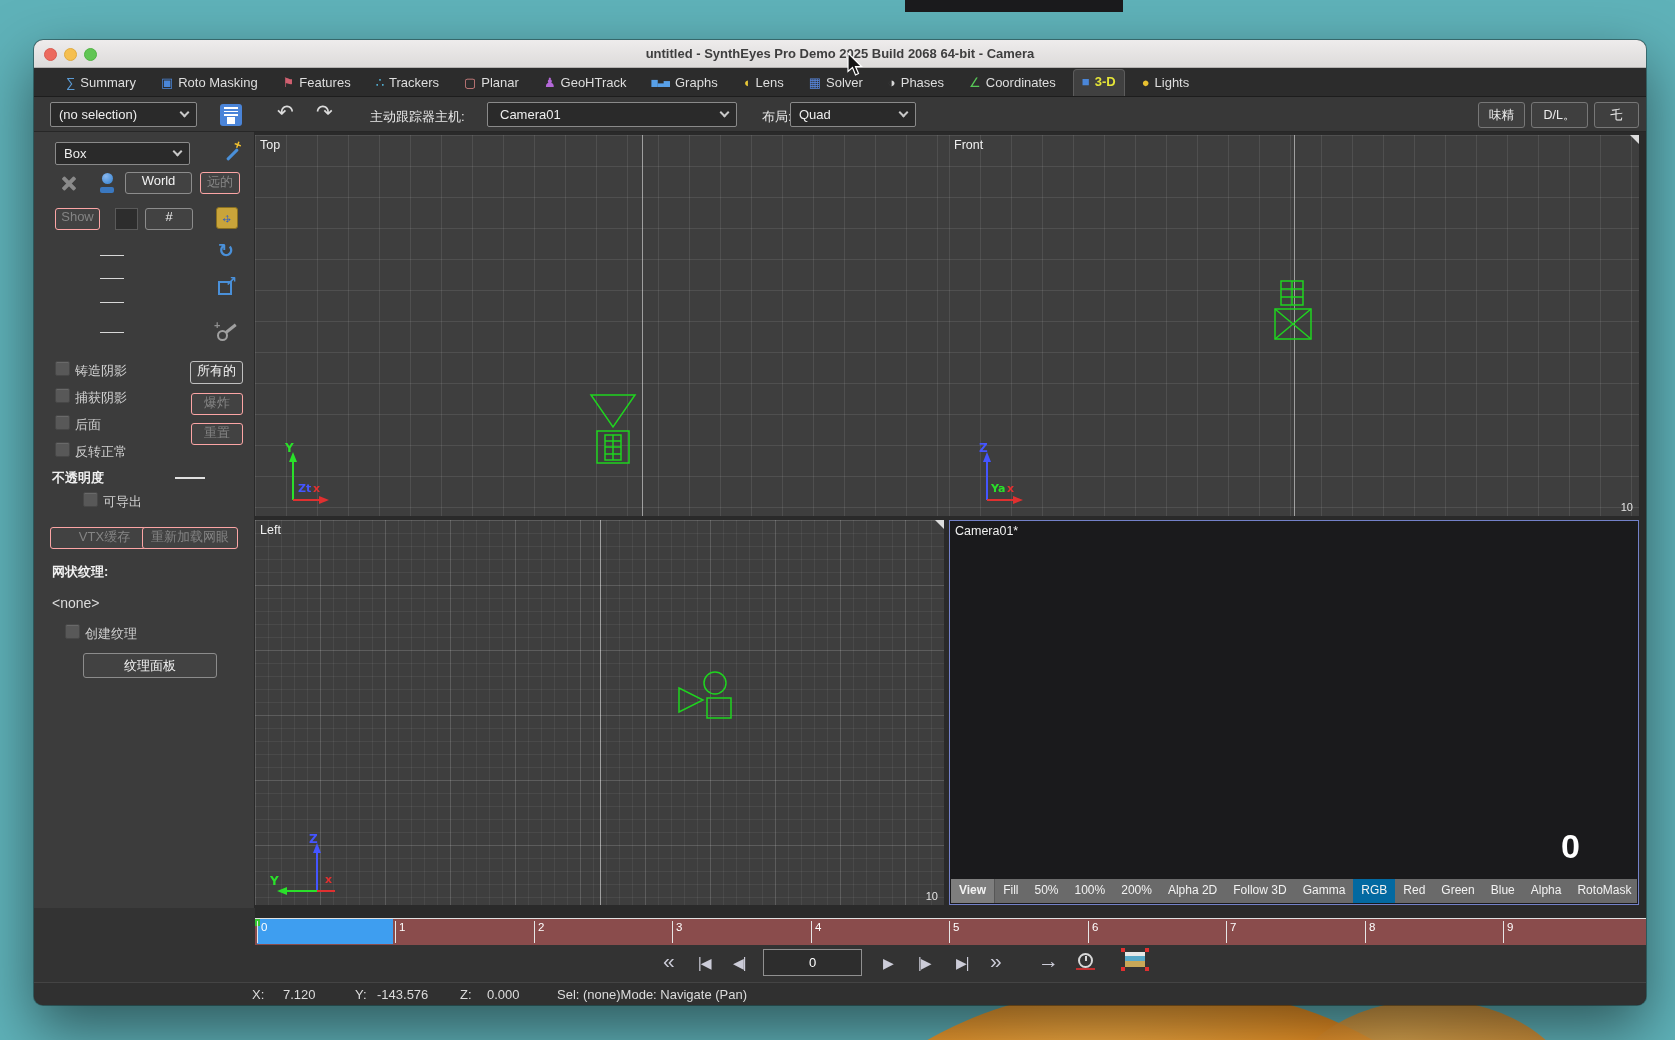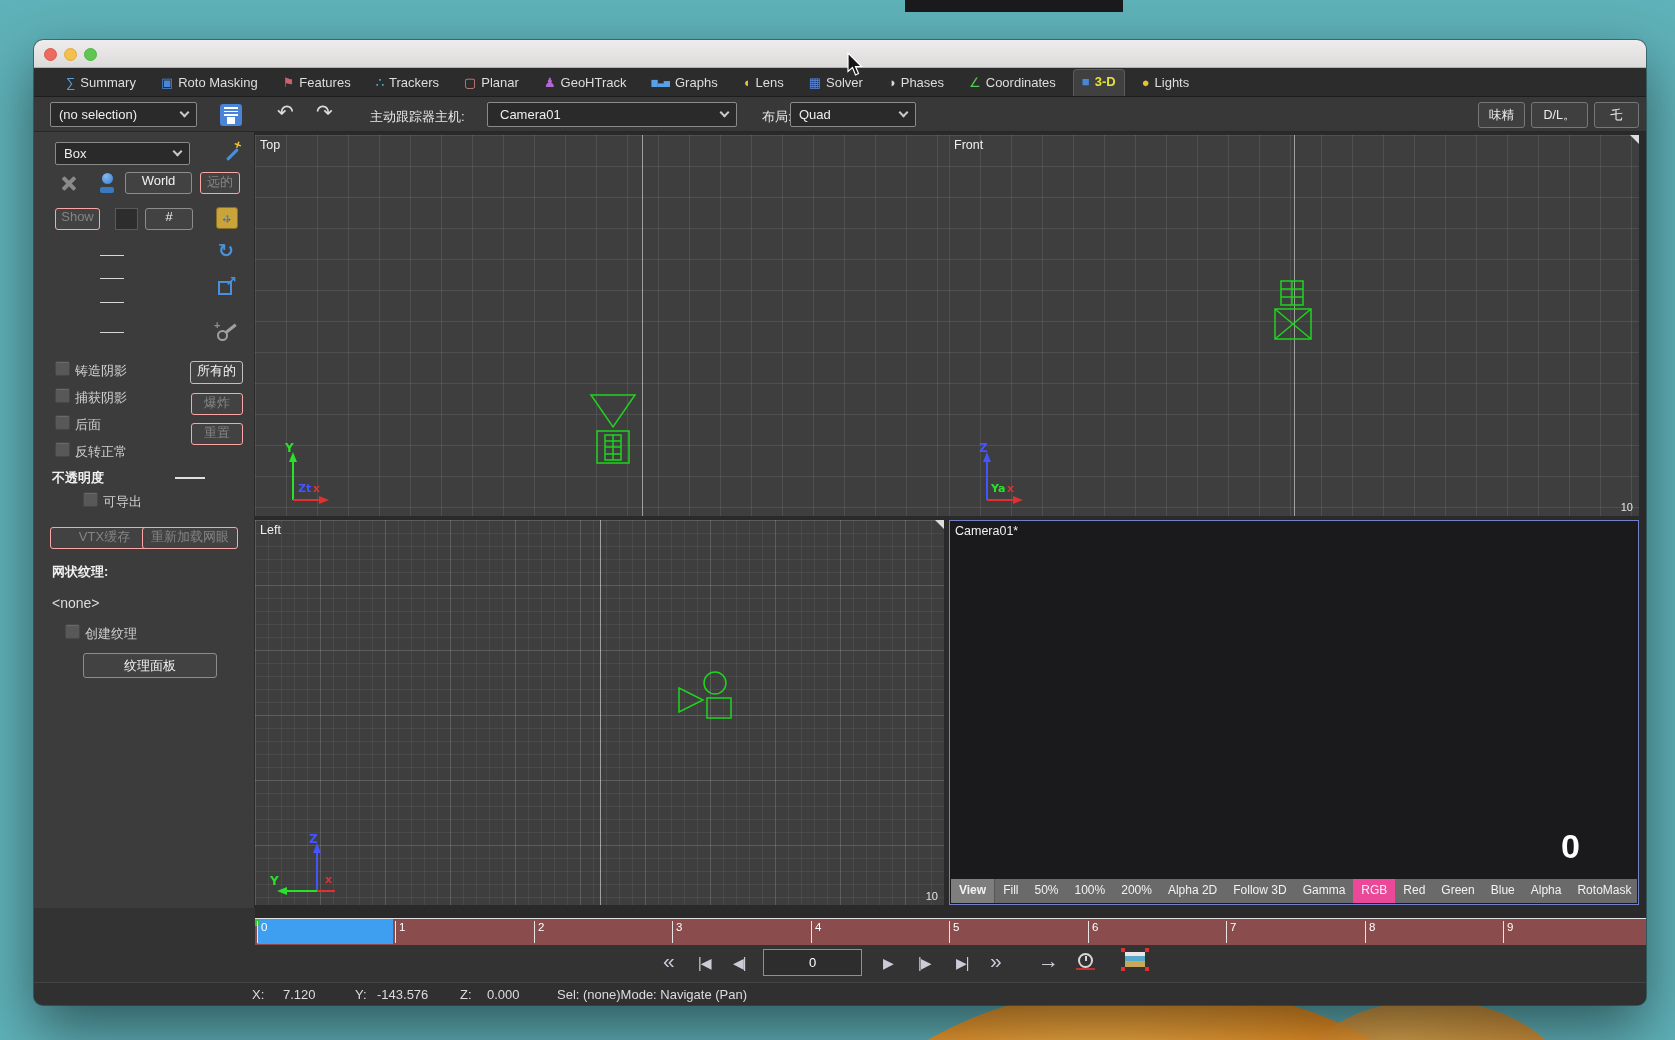--- a/index.html
+++ b/index.html
@@ -111,21 +111,21 @@
   .pane .corner { position:absolute; top:0; right:0; width:0; height:0;
     border-style:solid; border-width:0 9px 9px 0; border-color:transparent #dcdcdc transparent transparent; }
   .vline { top:0; bottom:0; left:50%; width:1px; background:rgba(255,255,255,.5); }
   .plabel { left:5px; top:3px; color:#f0f0f0; font-size:12.5px; }
   .scale10 { right:6px; bottom:3px; color:#e4e4e4; font-size:11px;margin-left:24px; }
   .campane { background:#1a1a1c; border:1px solid #7381c9; }
   .cambar { left:1px; right:1px; bottom:1px; height:24px; background:#6a6a6a;
     display:flex; align-items:stretch; font-size:12px; color:#f2f2f2; }
   .cbtn { padding:4px 8px 0; white-space:nowrap; }
   .cbtn.b-view { font-weight:bold; background:#7e7e7e; border-right:1px solid #565656; }
-  .cbtn.b-rgb { background:#ec4899; }
+  .cbtn.b-rgb { background:#0369a1; }
   .bigzero { right:58px; bottom:38px; color:#fff; font-size:34px; font-weight:bold; }
 
   
   .timeline { left:0; top:786px; width:1391px; height:27px; background:#8a4c4c;
     border-top:1px solid #e0e0e0; }
   .tl-blue { left:2px; top:0; bottom:1px; width:136px; background:#3e9ef0; }
   .tl-green { left:0; top:0; width:5px; height:7px; background:#35c435; }
   .tick { top:2px; border-left:1px solid #e6e6e6; padding-left:3px; height:22px;
     color:#fff; font-size:11.5px; }
   .playbar { left:0; top:813px; width:1391px; height:37px; background:#333; color:#ccccd8; }
@@ -153,20 +153,21 @@
 <div class="abs desk-strip"></div>
 <div class="abs orange"></div>
 <div class="abs orange2"></div>
 
 <div class="abs window">
 
   <div class="abs titlebar">
     <div class="abs tl r"></div>
     <div class="abs tl y"></div>
     <div class="abs tl g"></div>
+    <div class="abs title">untitled - SynthEyes Pro Demo 2025 Build 2068 64-bit - Camera</div>
   </div>
 
   <div class="abs tabbar">
     <div class="tab">
         <span class="tg c0">∑</span>
         <span>Summary</span>
       </div>
     <div class="tab">
         <span class="tg c1">▣</span>
         <span>Roto Masking</span>

